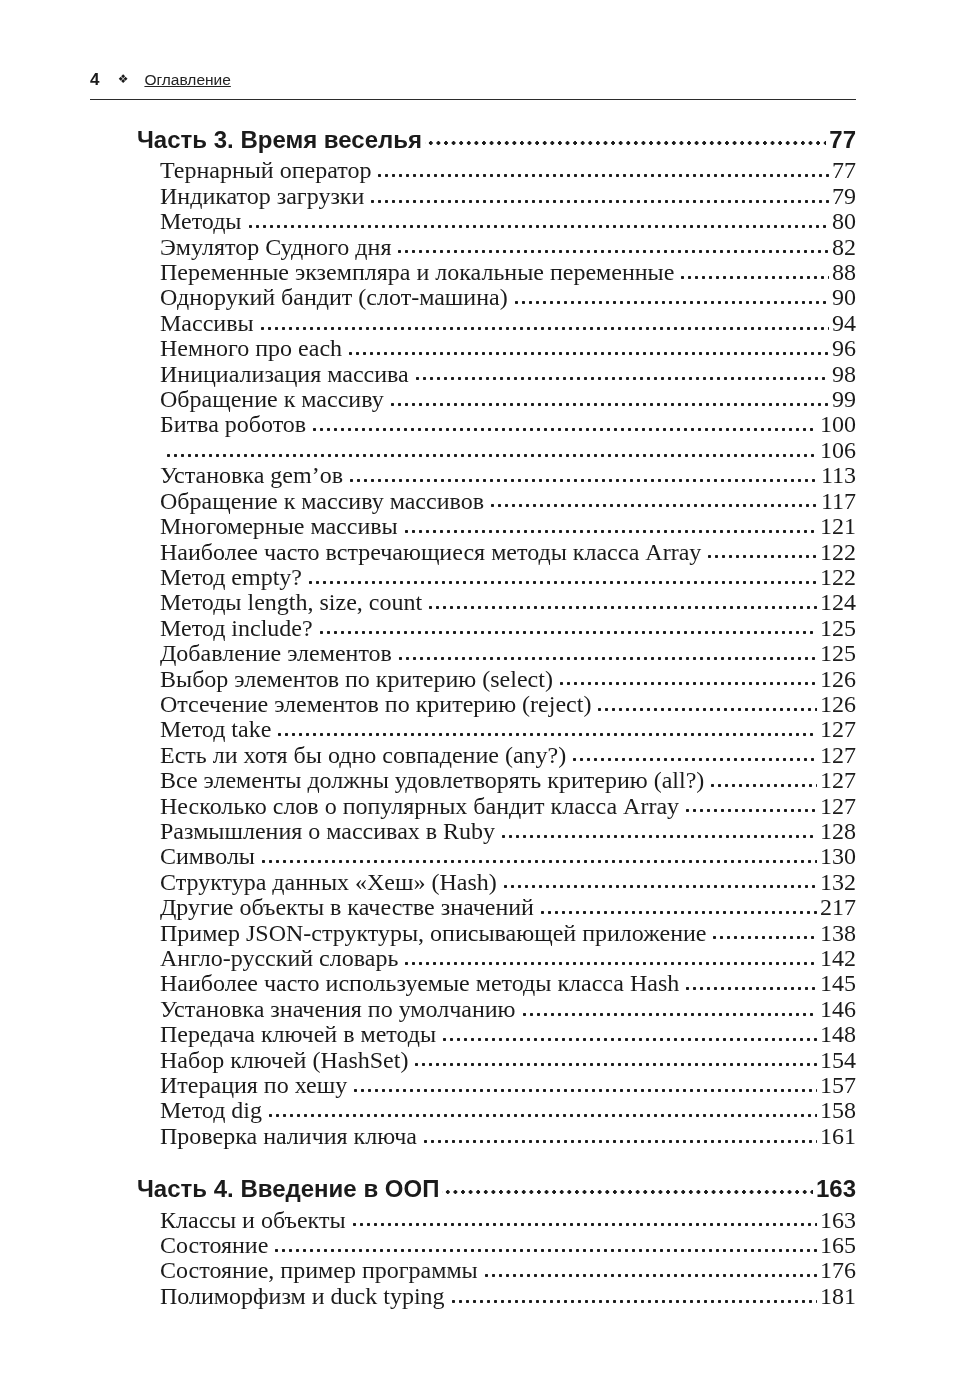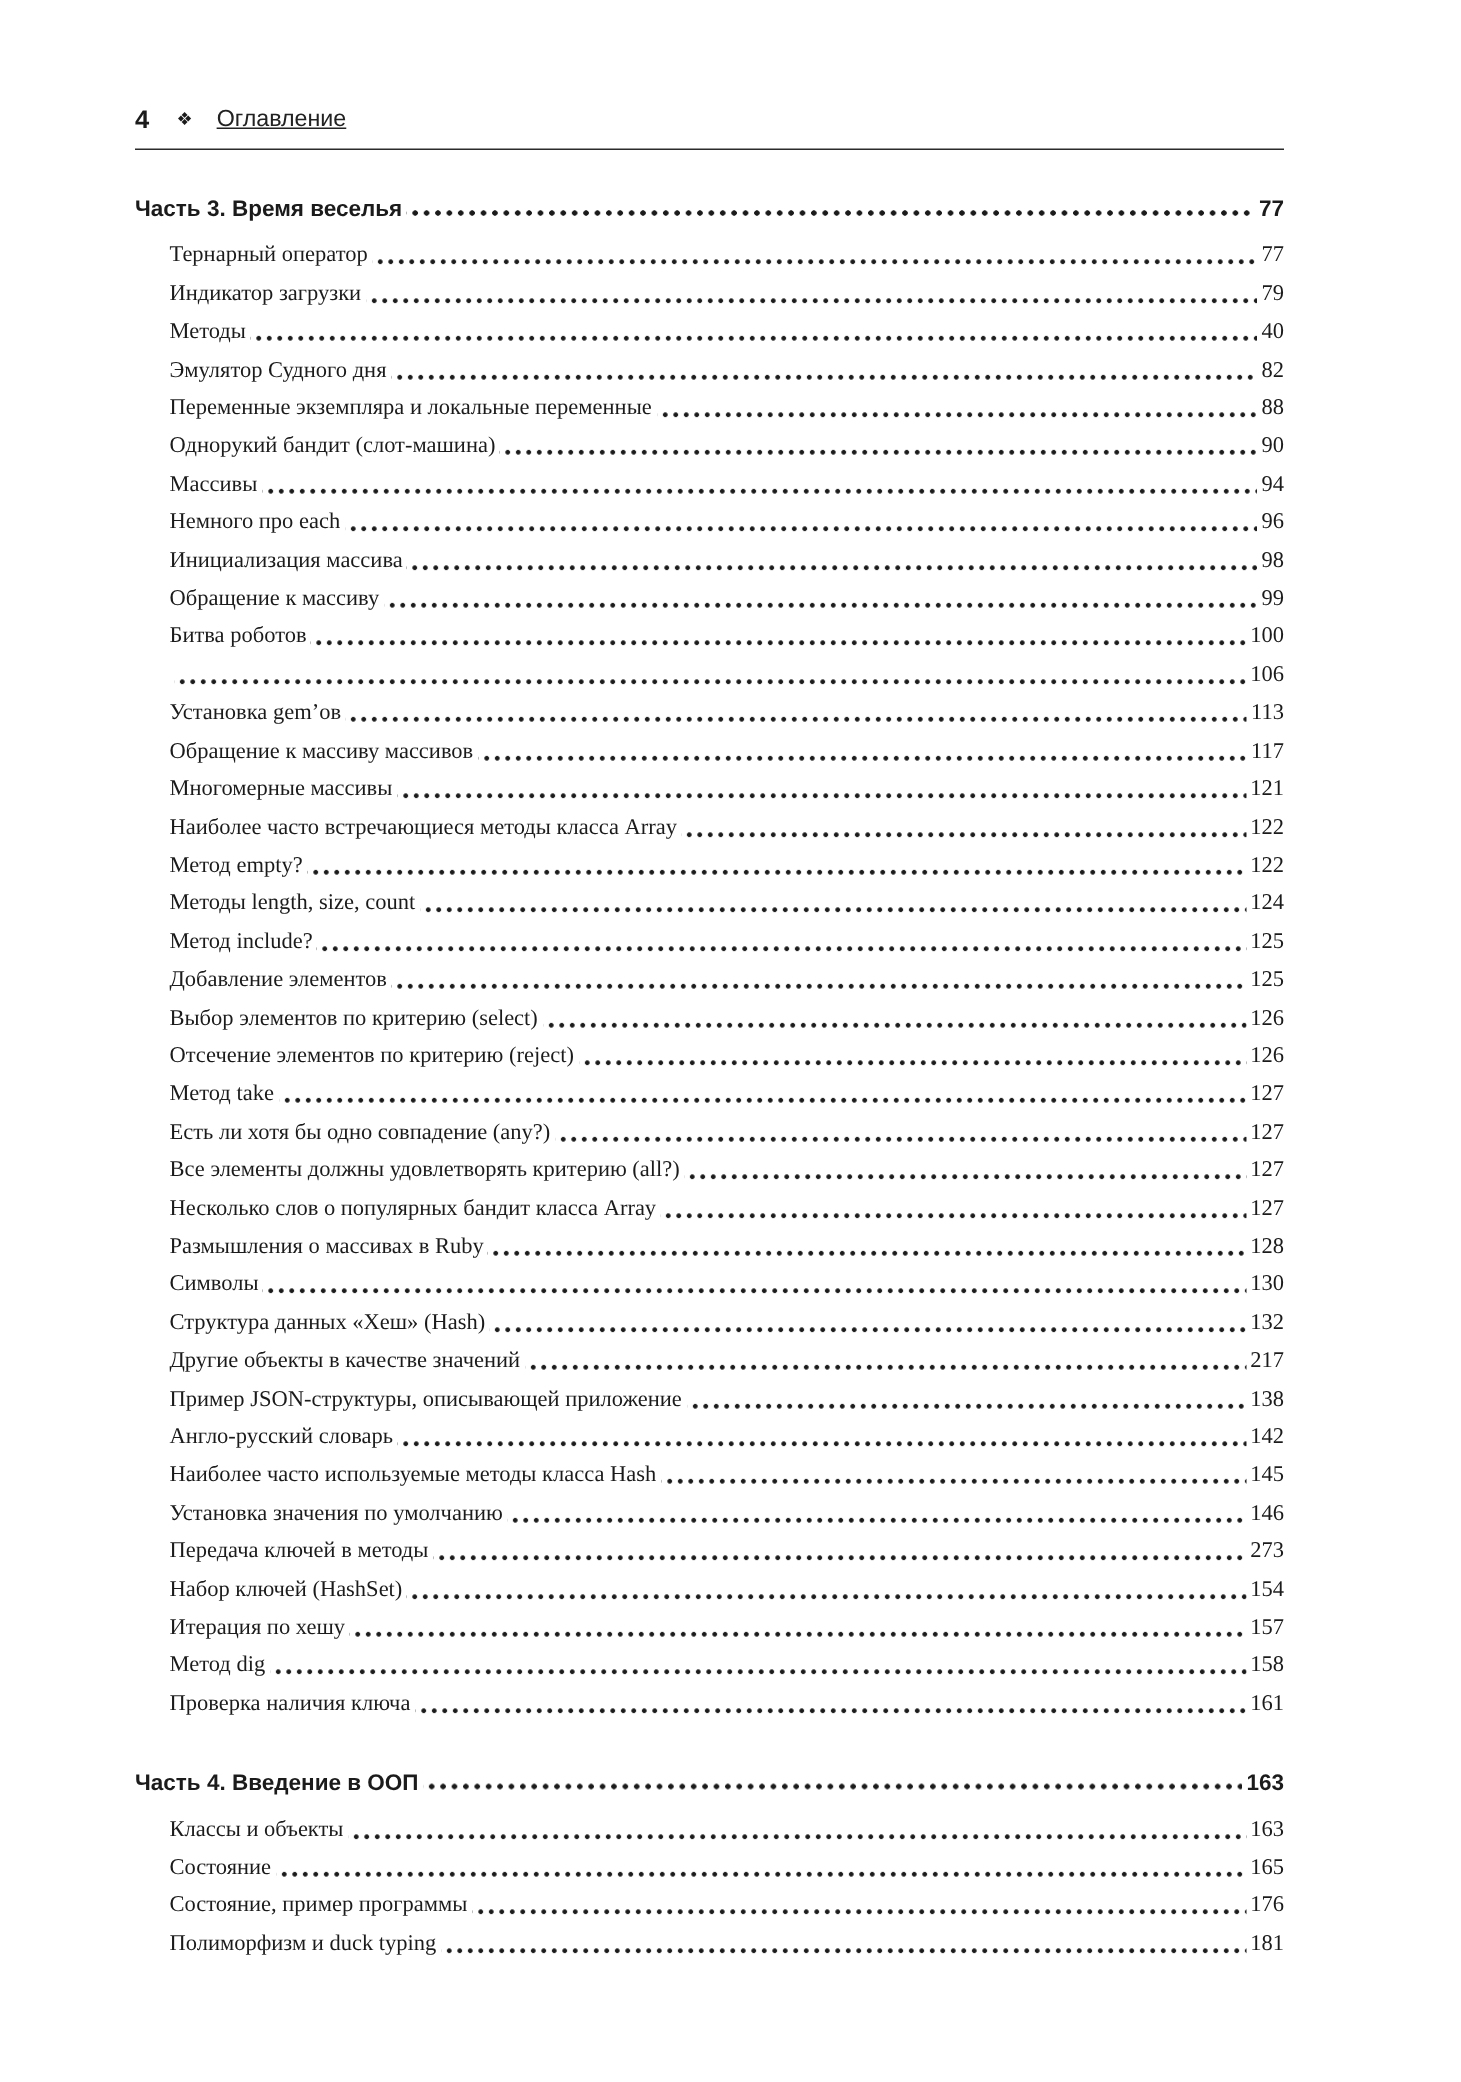--- a/index.html
+++ b/index.html
@@ -58,23 +58,24 @@
   }
   .sec-head .leader {
     background-image: radial-gradient(circle, #1b1b1b 1.6px, transparent 2.0px);
     background-size: 7.6px 8px;
     background-position: left 2px bottom 5px;
   }
   .sec-entries { padding-left: 23px; }
   
   .toc-row {
     display: flex;
-    align-items: flex-start;
-    font-size: 15px;
+    align-items: center;
+    font-size: 24px;
     line-height: 25.4px;
+    margin-left: 47px;
   }
   .toc-title { white-space: nowrap; }
   .pagenum   { white-space: nowrap; }
   .leader {
     flex: 1;
     min-width: 10px;
     height: 24px;
     margin: 0 3px;
     background-image: radial-gradient(circle, #1b1b1b 1.35px, transparent 1.75px);
     background-size: 7px 7px;
@@ -109,21 +110,21 @@
 
   <div class="toc-row">
     <span class="toc-title">Индикатор загрузки</span>
     <span class="leader"></span>
     <span class="pagenum">79</span>
   </div>
 
   <div class="toc-row">
     <span class="toc-title">Методы</span>
     <span class="leader"></span>
-    <span class="pagenum">40</span>
+    <span class="pagenum">80</span>
   </div>
 
   <div class="toc-row">
     <span class="toc-title">Эмулятор Судного дня</span>
     <span class="leader"></span>
     <span class="pagenum">82</span>
   </div>
 
   <div class="toc-row">
     <span class="toc-title">Переменные экземпляра и локальные переменные</span>
@@ -300,21 +301,21 @@
 
   <div class="toc-row">
     <span class="toc-title">Установка значения по умолчанию</span>
     <span class="leader"></span>
     <span class="pagenum">146</span>
   </div>
 
   <div class="toc-row">
     <span class="toc-title">Передача ключей в методы</span>
     <span class="leader"></span>
-    <span class="pagenum">273</span>
+    <span class="pagenum">148</span>
   </div>
 
   <div class="toc-row">
     <span class="toc-title">Набор ключей (HashSet)</span>
     <span class="leader"></span>
     <span class="pagenum">154</span>
   </div>
 
   <div class="toc-row">
     <span class="toc-title">Итерация по хешу</span>

